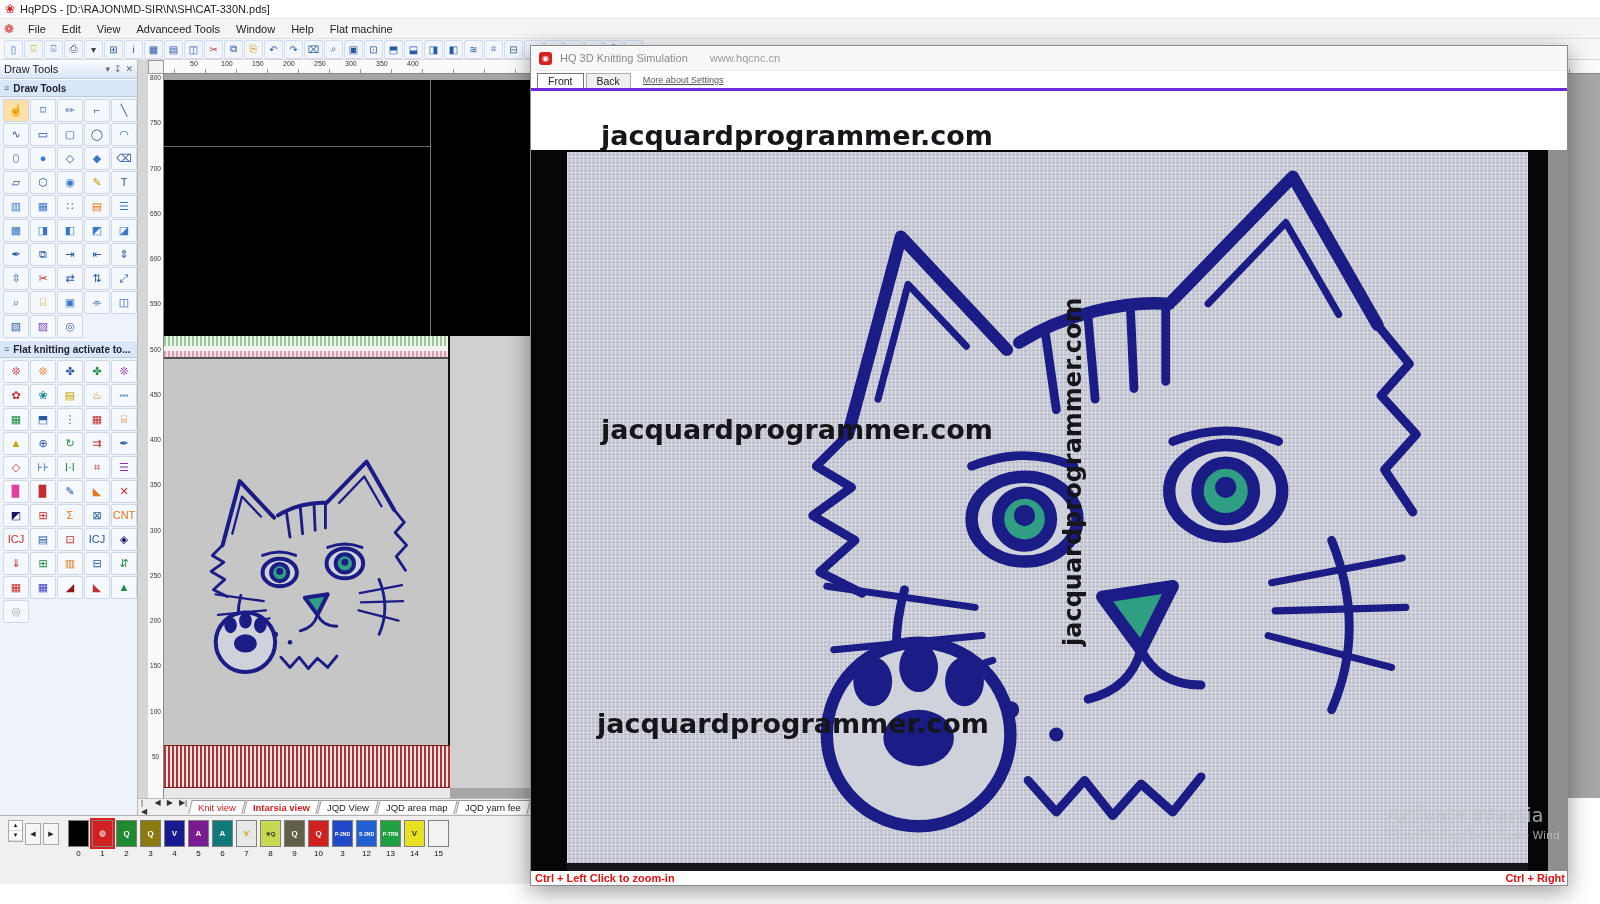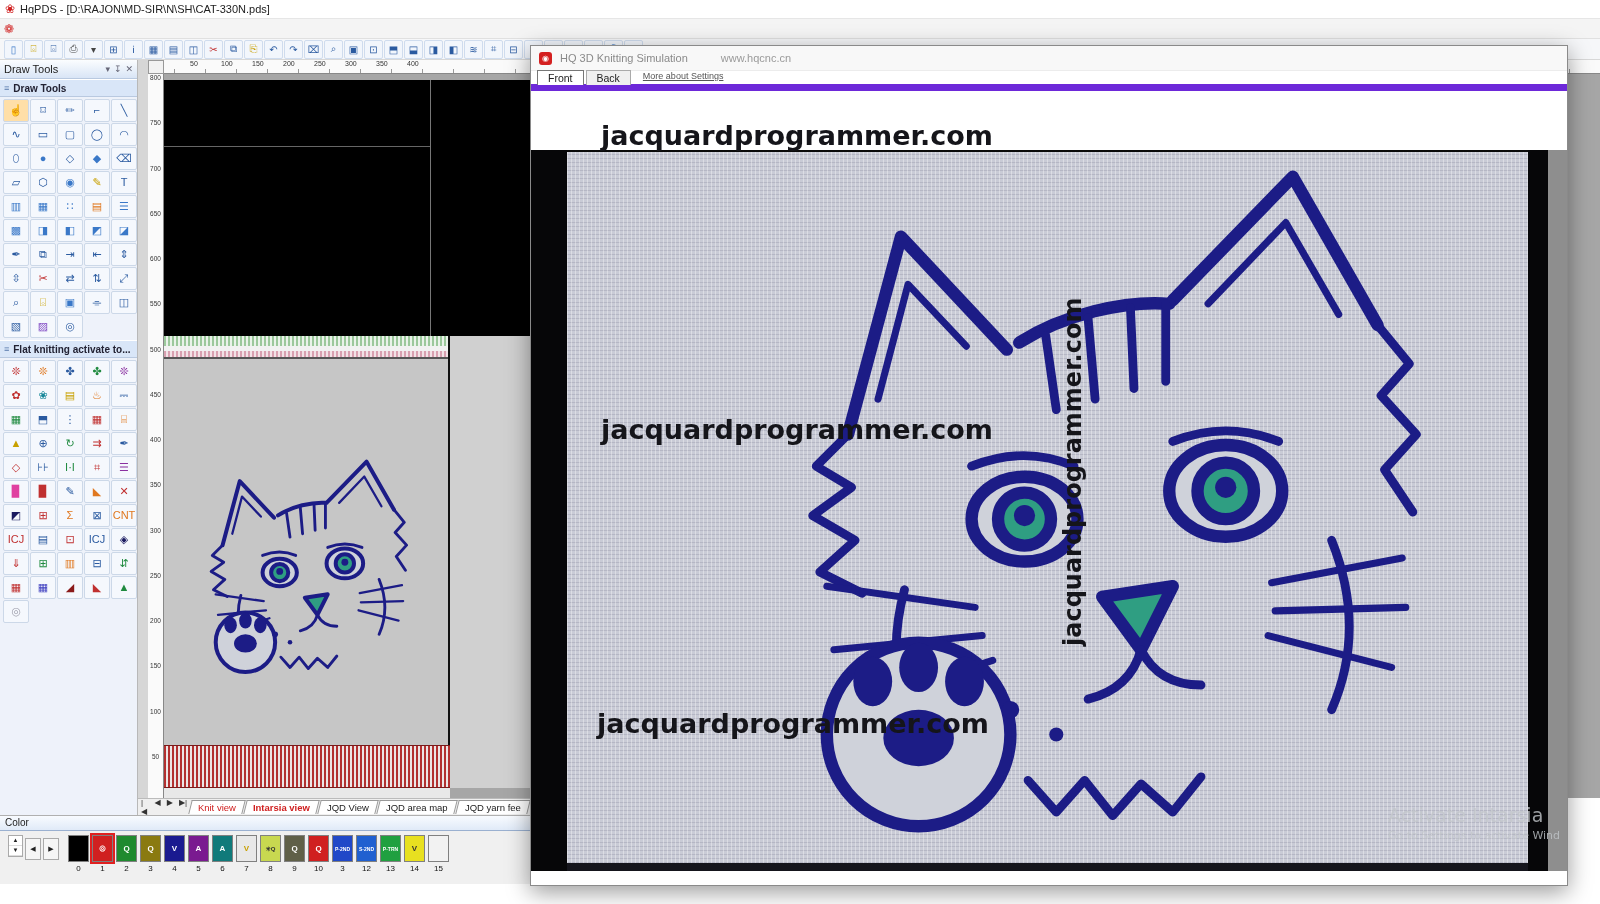--- a/index.html
+++ b/index.html
@@ -87,25 +87,25 @@
   .statusbar{position:absolute;left:0;top:884px;width:1600px;height:20px;background:#f0f0f0;
              border-top:1px solid #c8c8c8;font-size:10px;color:#555;display:flex;align-items:center;
              padding-left:8px;box-sizing:border-box;}
   
   .sim{position:absolute;left:530px;top:45px;width:1038px;height:841px;background:#fff;
        border:1px solid #8a8a8a;box-shadow:0 6px 22px rgba(0,0,0,.4);z-index:10;box-sizing:border-box;}
   .sim-titlebar{height:24px;background:#f8f8f8;border-bottom:1px solid #ececec;display:flex;
                 align-items:center;gap:8px;padding-left:8px;font-size:11px;color:#8a8a8a;}
   .sim-ico{width:13px;height:13px;background:#d42020;border-radius:3px;display:inline-flex;
            align-items:center;justify-content:center;color:#fff;font-size:8px;}
-  .sim-site{color:#9a9a9a;margin-left:25px;}
+  .sim-site{color:#9a9a9a;margin-left:14px;}
   .sim-header{height:60px;background:#fff;display:flex;align-items:center;gap:10px;padding-left:8px;}
   .brand-cn{font-size:17px;font-weight:bold;letter-spacing:2px;color:#111;}
   .brand-en{font-size:6.8px;letter-spacing:1.2px;color:#222;margin-top:2px;}
-  .sim-tabs{height:20px;border-bottom:7px solid #6d28d9;display:flex;align-items:center;gap:2px;
+  .sim-tabs{height:20px;border-bottom:3px solid #6d28d9;display:flex;align-items:flex-end;gap:2px;
             padding-left:6px;font-size:10.5px;box-sizing:border-box;}
   .stab{border:1px solid #888;border-bottom:none;padding:1px 10px;}
   .sim-link{font-size:9px;color:#555;text-decoration:underline;margin:0 0 3px 10px;}
   .sim-canvas{position:absolute;left:0;top:104px;width:1036px;height:721px;background:#141414;overflow:hidden;}
   .knit{position:absolute;left:36px;top:2px;width:961px;height:719px;
         background:repeating-linear-gradient(90deg,rgba(255,255,255,.35) 0 1px,rgba(0,0,0,0) 1px 4px),
                    repeating-linear-gradient(0deg,rgba(110,110,135,.22) 0 1px,rgba(0,0,0,0) 1px 4px),#c9cbd6;}
   .strip-left{position:absolute;left:0;top:0;width:36px;height:721px;background:#060608;}
   .strip-right{position:absolute;left:997px;top:0;width:20px;height:721px;background:#060608;}
   .strip-east{position:absolute;left:1017px;top:0;width:19px;height:721px;background:#8e8e8e;}
@@ -165,20 +165,30 @@
 
 <div class="screen">
 
   <div class="titlebar">
     <span class="app-icon">❀</span>
     <span>HqPDS - [D:\RAJON\MD-SIR\N\SH\CAT-330N.pds]</span>
   </div>
 
   <div class="menubar">
     <span class="menu-flower">❁</span>
+    <div style="display:flex">
+
+    <span class="menu-item">File</span>
+        <span class="menu-item">Edit</span>
+        <span class="menu-item">View</span>
+        <span class="menu-item">Advanceed Tools</span>
+        <span class="menu-item">Window</span>
+        <span class="menu-item">Help</span>
+        <span class="menu-item">Flat machine</span>
+      </div>
   </div>
 
   <div class="toolbar">
 
       <span class="tb-btn">
         <i style="color: rgb(58, 120, 200);">▯</i>
       </span>
 
       <span class="tb-btn">
         <i style="color: rgb(200, 160, 0);">⌺</i>
@@ -784,21 +794,20 @@
 
         <span class="vtab"><span style="color: rgb(34, 34, 34); font-weight: normal;">JQD View</span></span>
 
         <span class="vtab"><span style="color: rgb(34, 34, 34); font-weight: normal;">JQD area map</span></span>
 
         <span class="vtab"><span style="color: rgb(34, 34, 34); font-weight: normal;">JQD yarn fee</span></span>
       </div>
   </div>
 
   <div class="colorpanel">
-    <div class="hd">Color</div>
     <div class="swrow">
       <span class="spinner">
         <span>▲</span>
         <span>▼</span>
       </span>
       <span class="arrbtn">◀</span>
       <span class="arrbtn">▶</span>
       <div style="display:flex;gap:1px;margin-left:6px">
 
           <div class="swcell">
@@ -939,20 +948,24 @@
       <div class="knit-topline"></div>
       <div class="knit-botline"></div>
       <svg class="cat-large" viewBox="0 0 420 400">
           <use href="#catart"></use>
         </svg>
     </div>
     <div class="wm" style="left:70px;top:74px">jacquardprogrammer.com</div>
     <div class="wm" style="left:70px;top:368px">jacquardprogrammer.com</div>
     <div class="wm" style="left:66px;top:662px">jacquardprogrammer.com</div>
     <div class="wm wm-v" style="left:528px;top:200px;height:400px">jacquardprogrammer.com</div>
+    <div class="sim-status">
+      <span>Ctrl + Left Click to zoom-in</span>
+      <span class="right">Ctrl + Right</span>
+    </div>
   </div>
 
   <div class="activate">
     <div class="l1">Activate Intarsia</div>
     <div class="l2">Go to Settings to activate Wind</div>
   </div>
 
 </div>
 
 </body></html>

